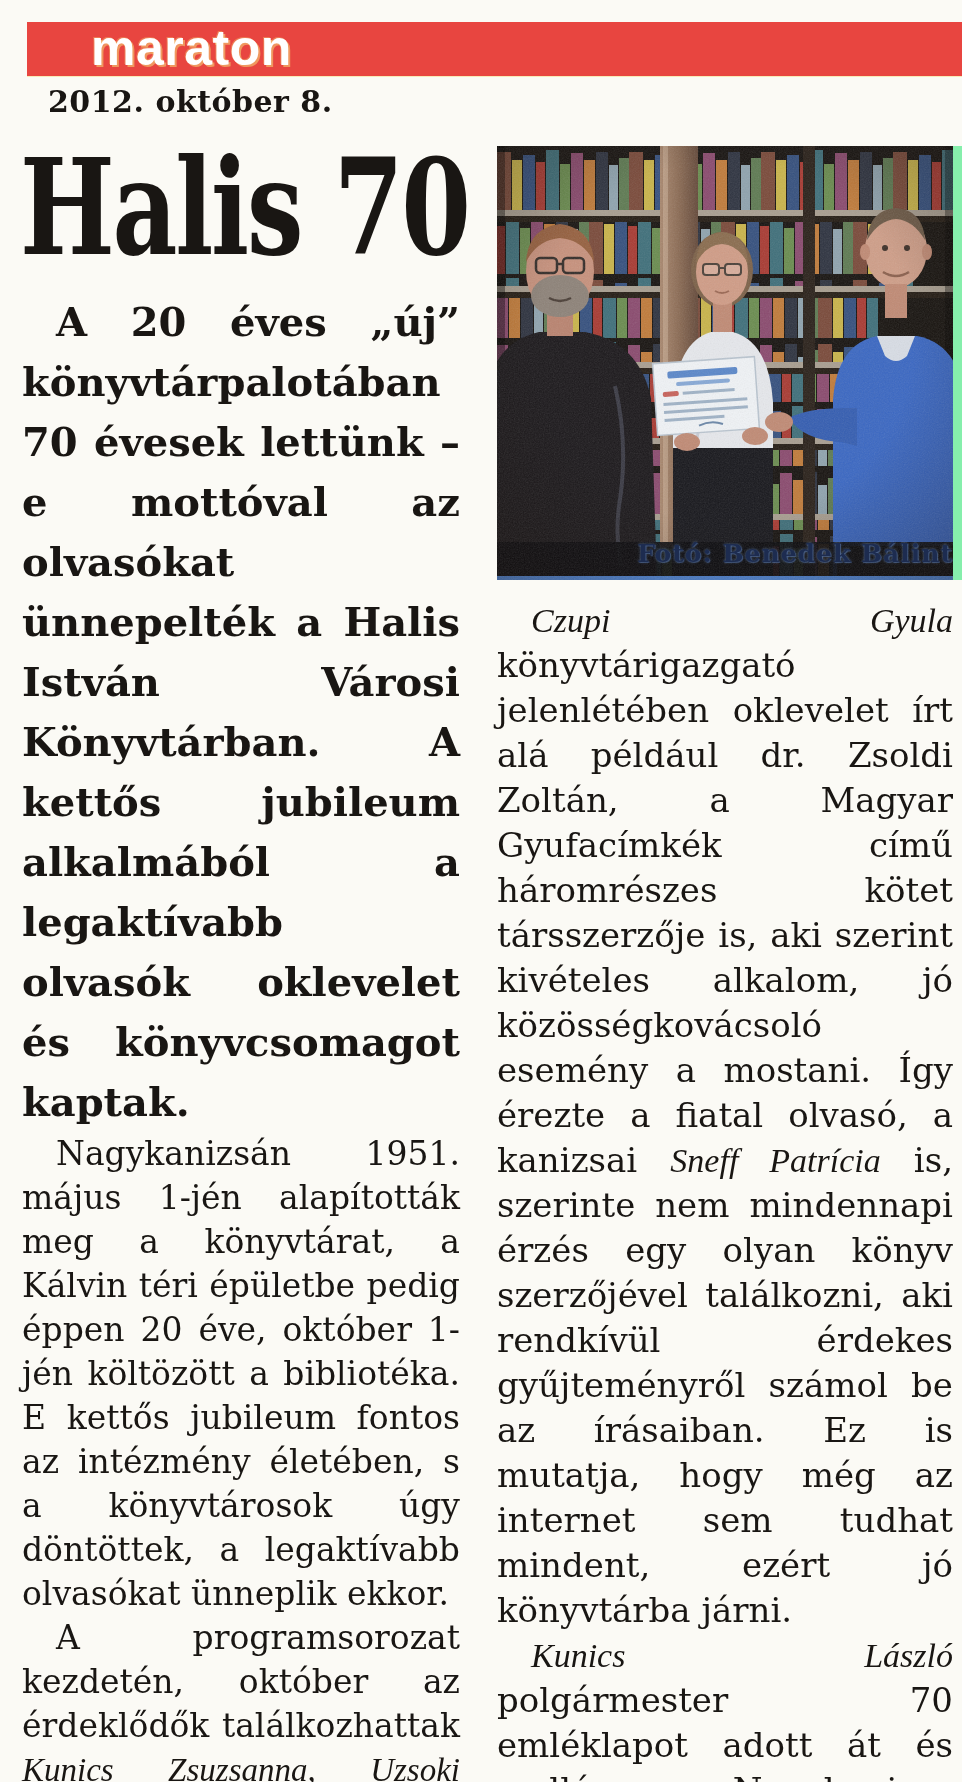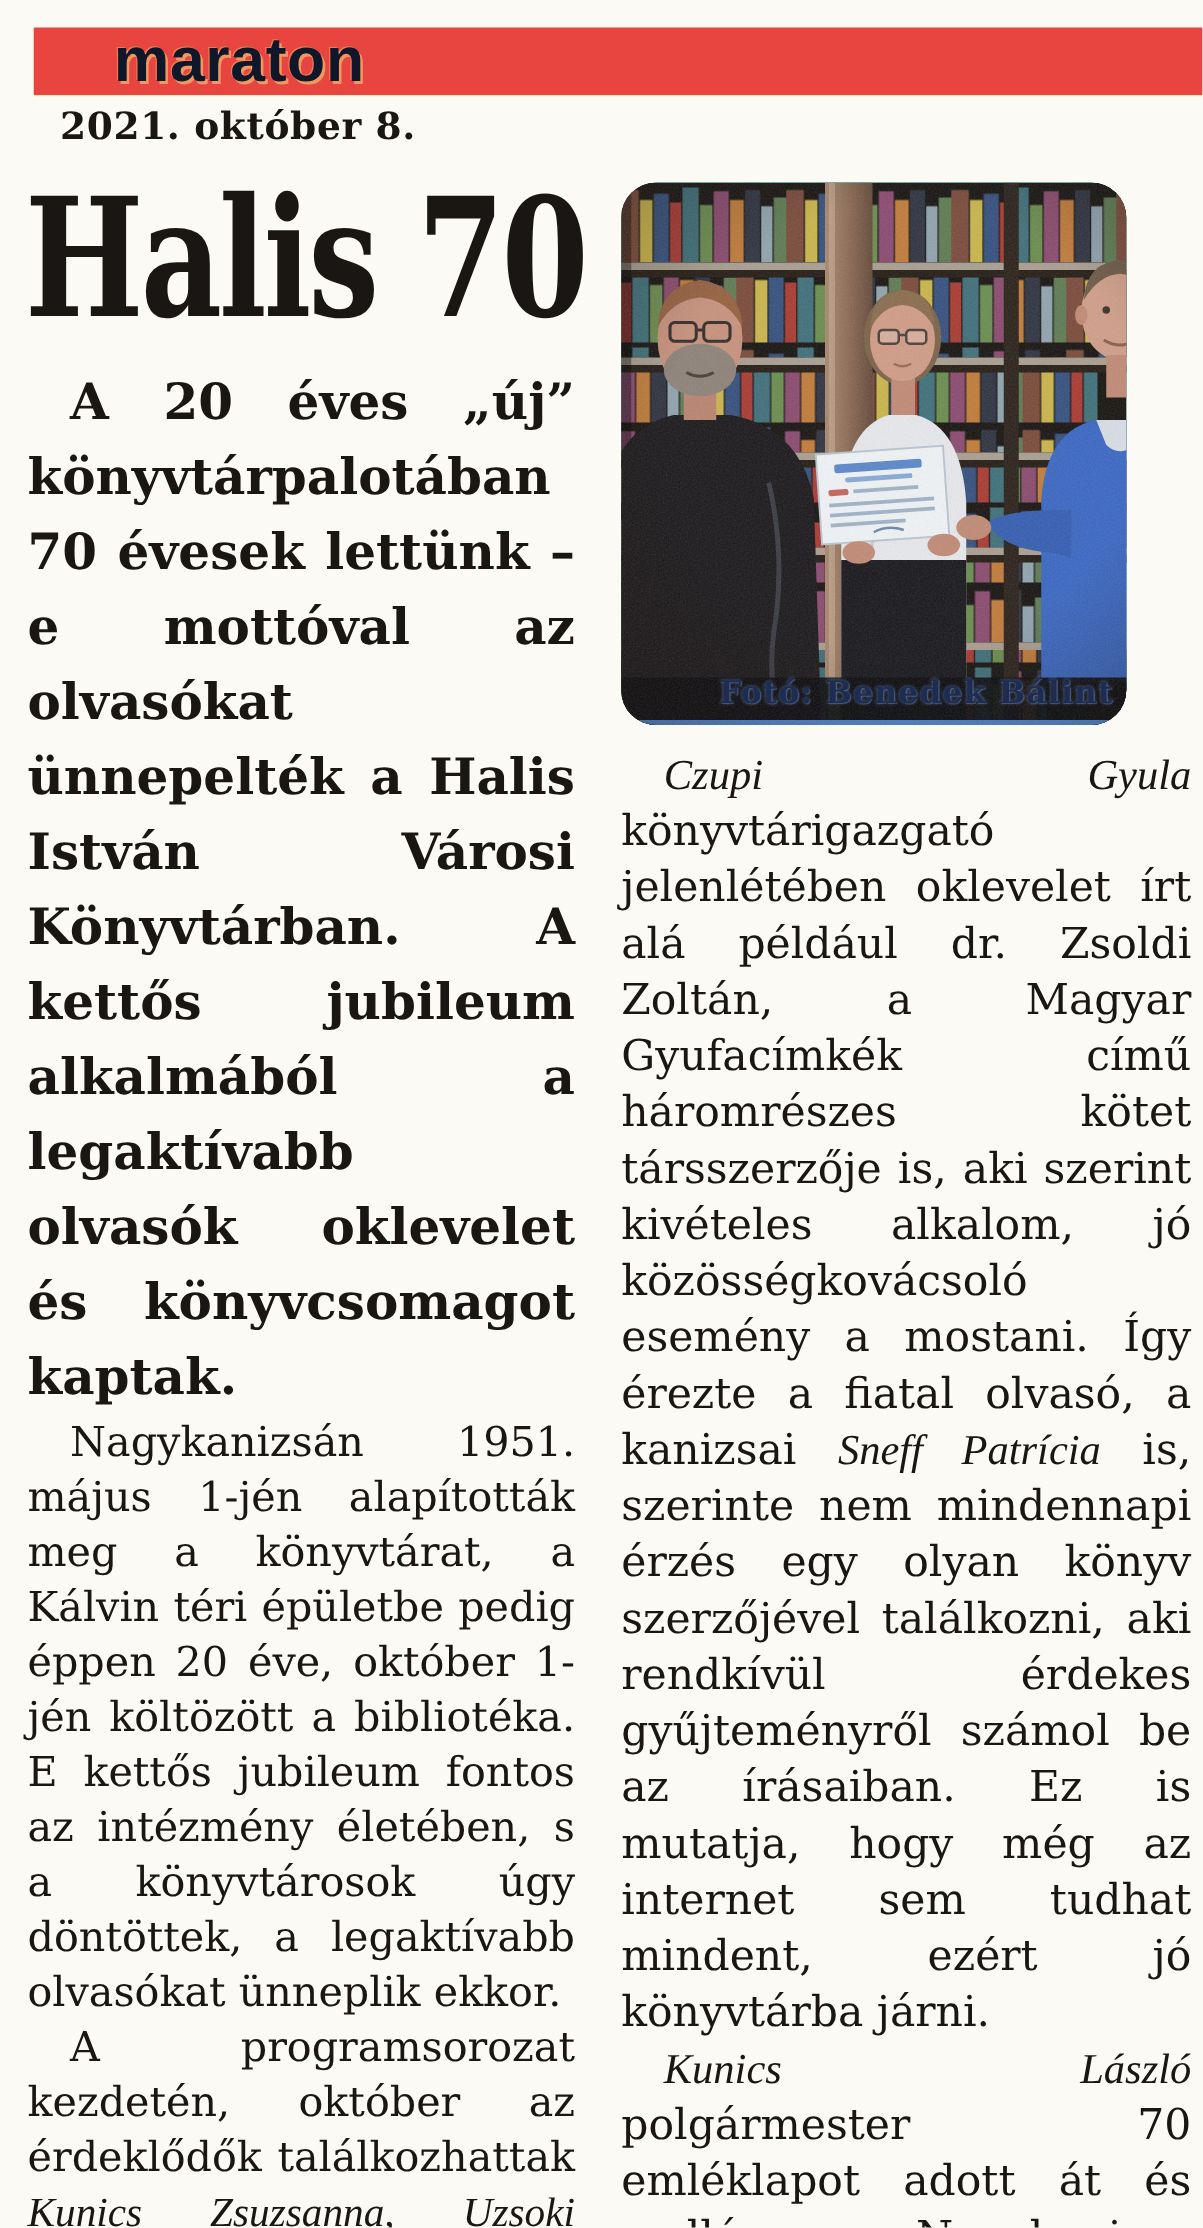--- a/index.html
+++ b/index.html
@@ -12,64 +12,63 @@
   .page{position:absolute;inset:0;}
   
   .masthead{
     position:absolute;left:27px;top:22px;right:0;height:54px;
     background:var(--masthead-red,#e84540);
     box-shadow:0 1px 0 rgba(244,215,110,.45);
   }
   .masthead-title{
     font-family:"Liberation Sans","DejaVu Sans",sans-serif;
     font-weight:bold;font-size:50px;line-height:52px;
-    color:#0f172a;padding-left:64px;letter-spacing:0.5px;
+    color:#ffffff;padding-left:64px;letter-spacing:0.5px;
     text-shadow:2px 2px 0 rgba(246,220,120,.55), -1px -1px 0 rgba(246,220,120,.35);
   }
   .issue-date{
     position:absolute;left:48px;top:84px;
     font-weight:bold;font-size:30px;letter-spacing:0.5px;
   }
   .headline{
     position:absolute;left:20px;top:142px;
     font-weight:bold;font-size:132px;line-height:1.0;letter-spacing:-3px;
     transform:scaleX(.76);transform-origin:left top;white-space:nowrap;
   }
   
   .col{position:absolute;text-align:justify;}
   .col-left{left:22px;top:292px;width:438px;font-size:33px;line-height:44px;}
   .col-right{left:497px;top:598px;width:456px;font-size:34px;line-height:45px;}
   .lead{font-weight:bold;font-size:40px;line-height:60px;margin:0 0 42px 0;text-indent:34px;}
   .col p{margin:0;text-indent:34px;}
   .it{font-style:italic;font-family:Liberation Serif, serif;}
   
   .photo{
-    position:absolute;left:497px;top:146px;width:404px;height:434px;overflow:hidden;
-    background:#14b8a6;
-    border-radius:28px;
+    position:absolute;left:497px;top:146px;width:466px;height:434px;overflow:hidden;
+    background:#86efac;
   }
   .photo svg{display:block;width:456px;height:434px;}
   .photo-caption{
     position:absolute;right:10px;bottom:12px;
     font-size:25px;font-weight:bold;
     color:var(--caption-navy,#1d2c50);
     text-shadow:0 0 3px rgba(130,170,230,.6),1px 1px 0 rgba(90,130,200,.35);
     letter-spacing:1px;
   }
 </style>
 </head>
 <body>
 
 <div class="page">
 
   <div class="masthead">
     <div class="masthead-title">maraton</div>
   </div>
 
-  <div class="issue-date">2021. október 8.</div>
+  <div class="issue-date">2012. október 8.</div>
 
   <div class="headline">Halis 70</div>
 
   <div class="col col-left">
     <p class="lead"><span>A 20 éves „új” könyvtárpalotában 70 évesek lettünk – e mottóval az olvasókat ünnepelték a Halis István Városi Könyvtárban. A kettős jubileum alkalmából a legaktívabb olvasók oklevelet és könyvcsomagot kaptak.</span></p>
     <p><span>Nagykanizsán 1951. május 1-jén alapították meg a könyvtárat, a Kálvin téri épületbe pedig éppen 20 éve, október 1-jén költözött a bibliotéka. E kettős jubileum fontos az intézmény életében, s a könyvtárosok úgy döntöttek, a legaktívabb olvasókat ünneplik ekkor.</span></p>
     <p><span>A programsorozat kezdetén, október az érdeklődők találkozhattak </span><span class="it">Kunics Zsuzsanna, Uzsoki Mária, dr. Lendvai Anna, Bakonyi Erzsébet, dr. Zsoldi Zoltán, Kocsis Katalin, Csicsek Anna, Vlaszák Géza, Büki Pálné</span><span> és </span><span class="it">Babati Anna</span><span> szerzőkkel, akiknek a művei megtalálhatók a gyűjteményben.</span></p>
   </div>
 
   <div class="photo">

